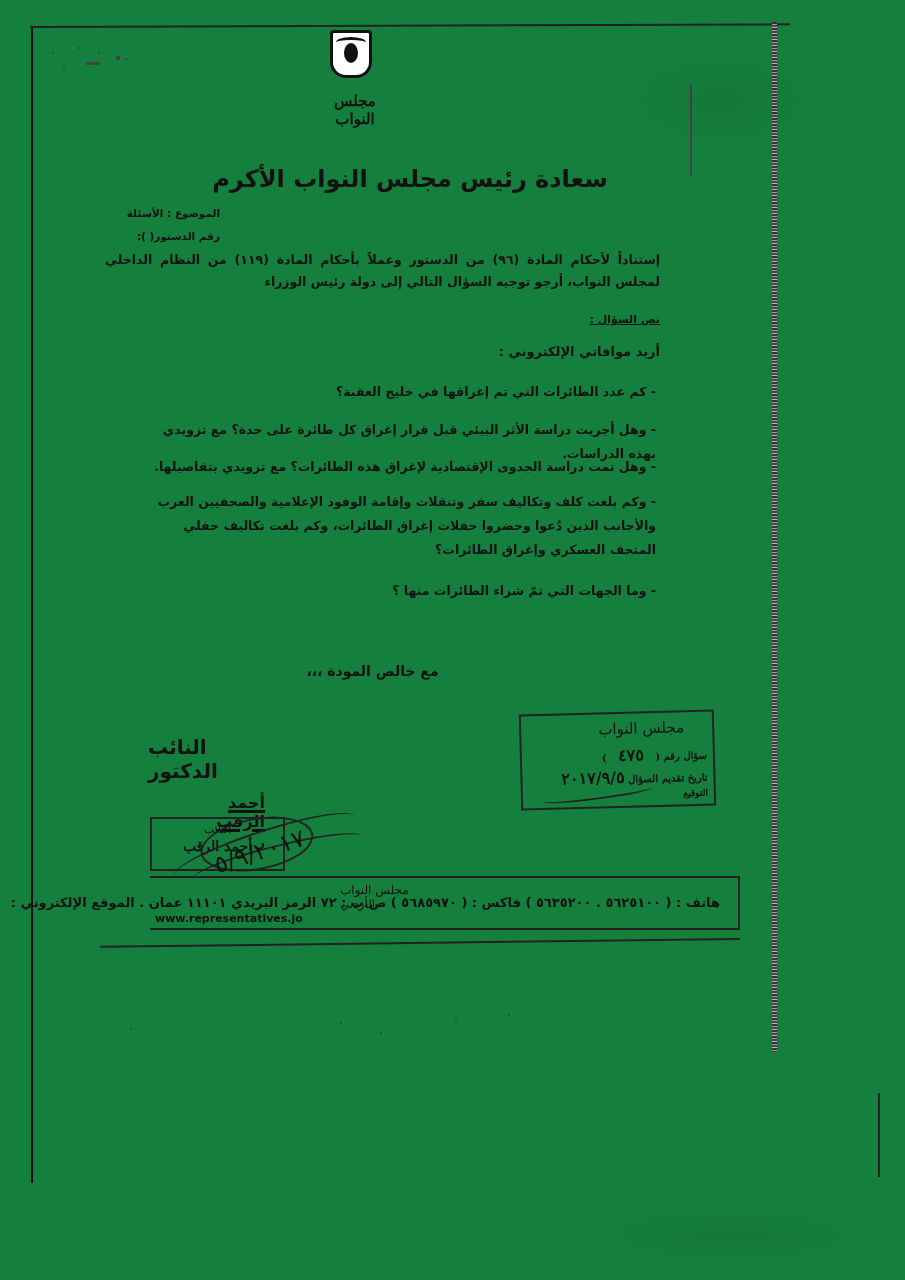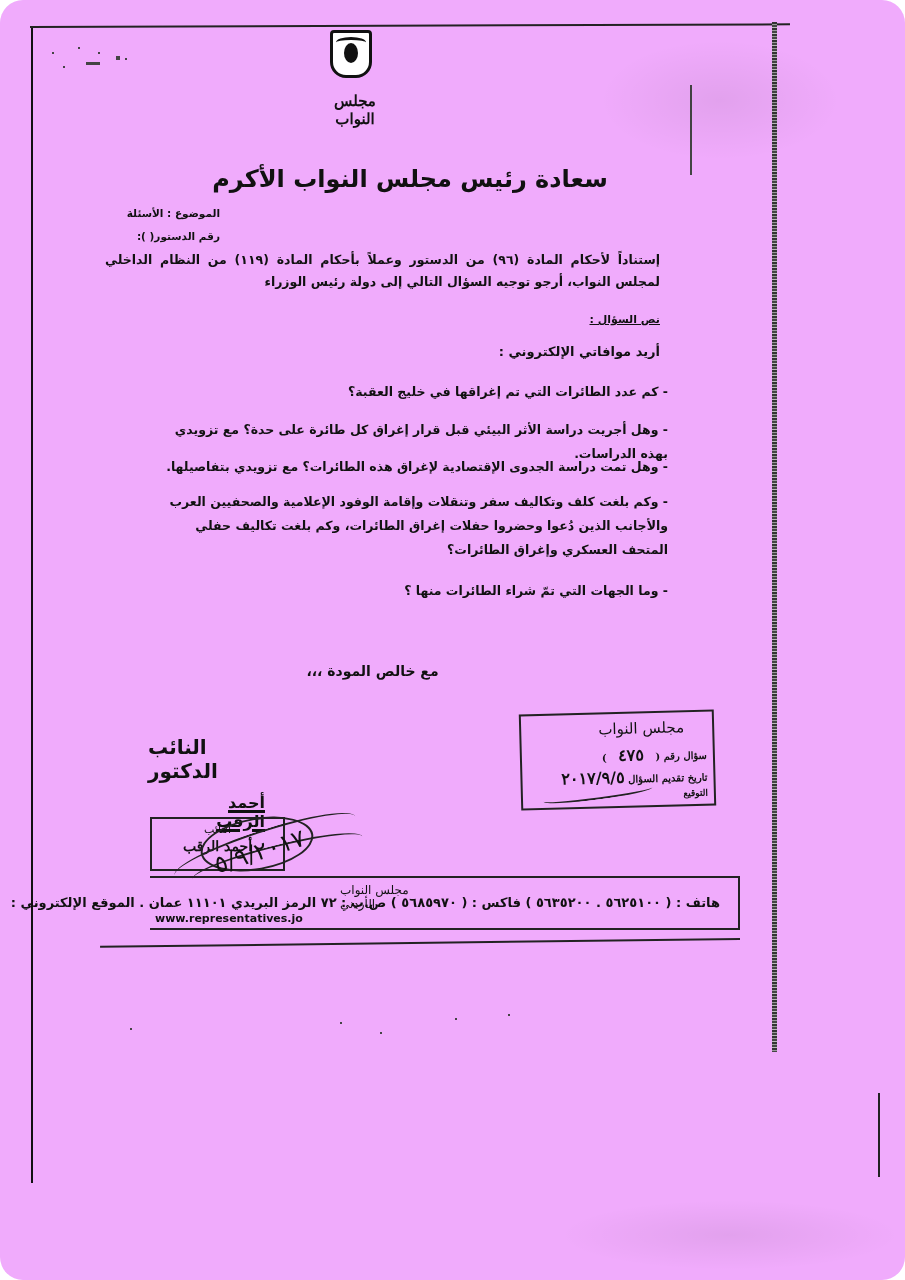--- a/index.html
+++ b/index.html
@@ -1,20 +1,20 @@
 <!DOCTYPE html>
 <html><head>
 <meta charset="utf-8">
 <style>
   html, body { margin: 0; padding: 0; background: #ffffff; }
   body {
     width: 905px; height: 1280px; position: relative; overflow: hidden;
     font-family: "DejaVu Sans", sans-serif; color: #111;
   }
-  .page { position: absolute; inset: 0; background: #f0abfc; border-radius: 23px; }
+  .page { position: absolute; inset: 0; background: #15803d; }
   .abs { position: absolute; }
   .rtl { direction: rtl; unicode-bidi: embed; }
 
   
   .line-top { left: 30px; top: 26px; width: 760px; height: 2px; background: #222; transform: rotate(-0.2deg); transform-origin: left; }
   .line-left { left: 31px; top: 28px; width: 2px; height: 1155px; background: #111; }
   .line-right-short { left: 878px; top: 1093px; width: 2px; height: 84px; background: #222; }
   .dotted-strip {
     left: 772px; top: 22px; width: 5px; height: 1030px;
     background: repeating-linear-gradient(180deg, #333 0 2px, #999 2px 3px, #444 3px 5px, #bbb 5px 6px);
@@ -41,21 +41,21 @@
 
   .meta { left: 60px; width: 160px; font-size: 10.5px; font-weight: bold; text-align: right; }
   .meta-subject { top: 207px; }
   .meta-qnum { top: 230px; }
 
   .body-text { left: 105px; width: 555px; text-align: justify; font-size: 12.5px; font-weight: bold; line-height: 22px; }
   .intro { top: 249px; }
   .q-heading { left: 520px; top: 313px; width: 140px; text-align: right; font-size: 11px; font-weight: bold; text-decoration: underline; }
   .request { left: 420px; top: 344px; width: 240px; text-align: right; font-size: 13px; font-weight: bold; }
 
-  .q-item { left: 148px; width: 520px; text-align: right; font-size: 12.5px; font-weight: bold; line-height: 24px; }
+  .q-item { left: 136px; width: 520px; text-align: right; font-size: 12.5px; font-weight: bold; line-height: 24px; }
   .q1 { top: 380px; }
   .q2 { top: 418px; }
   .q3 { top: 455px; }
   .q4 { top: 490px; }
   .q5 { top: 579px; }
 
   .closing { left: 300px; top: 663px; width: 145px; text-align: center; font-size: 14px; font-weight: bold; }
 
   
   .stamp {

